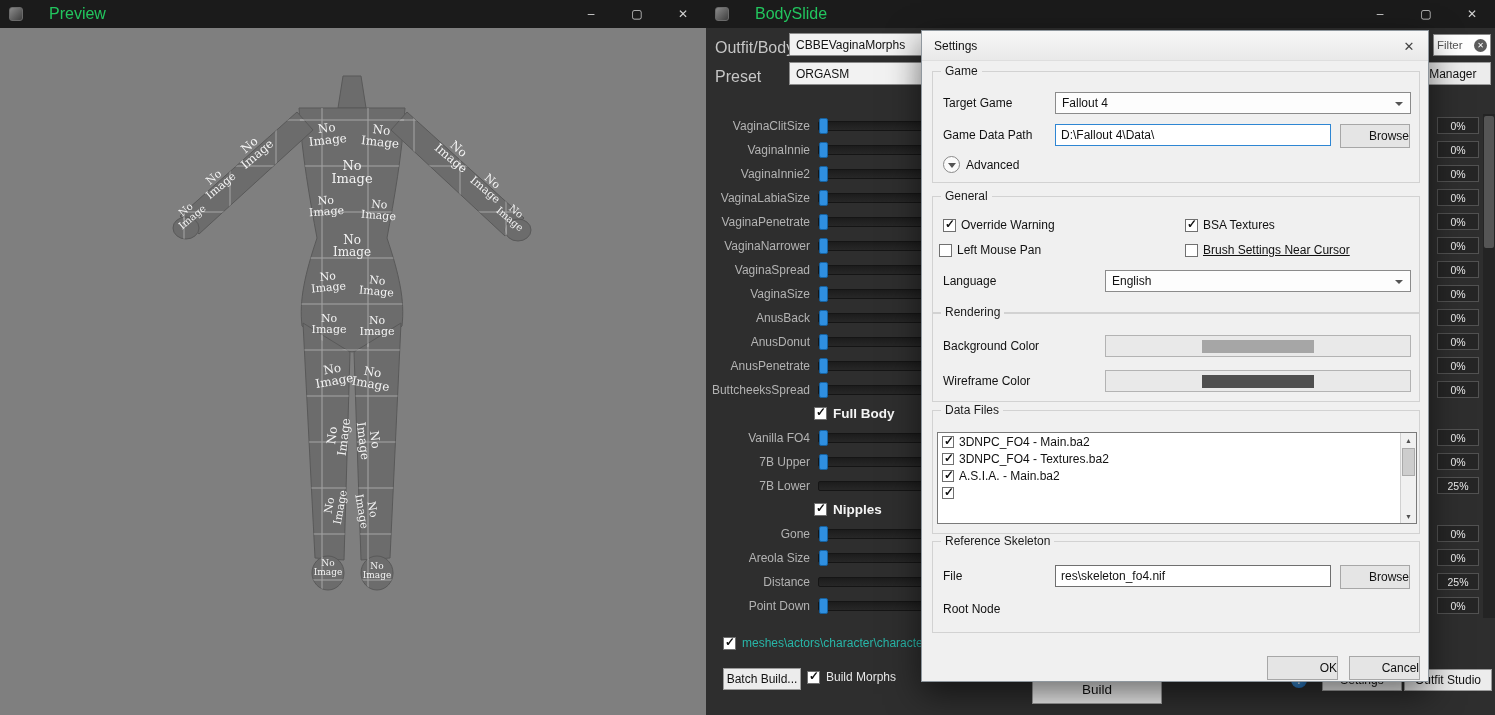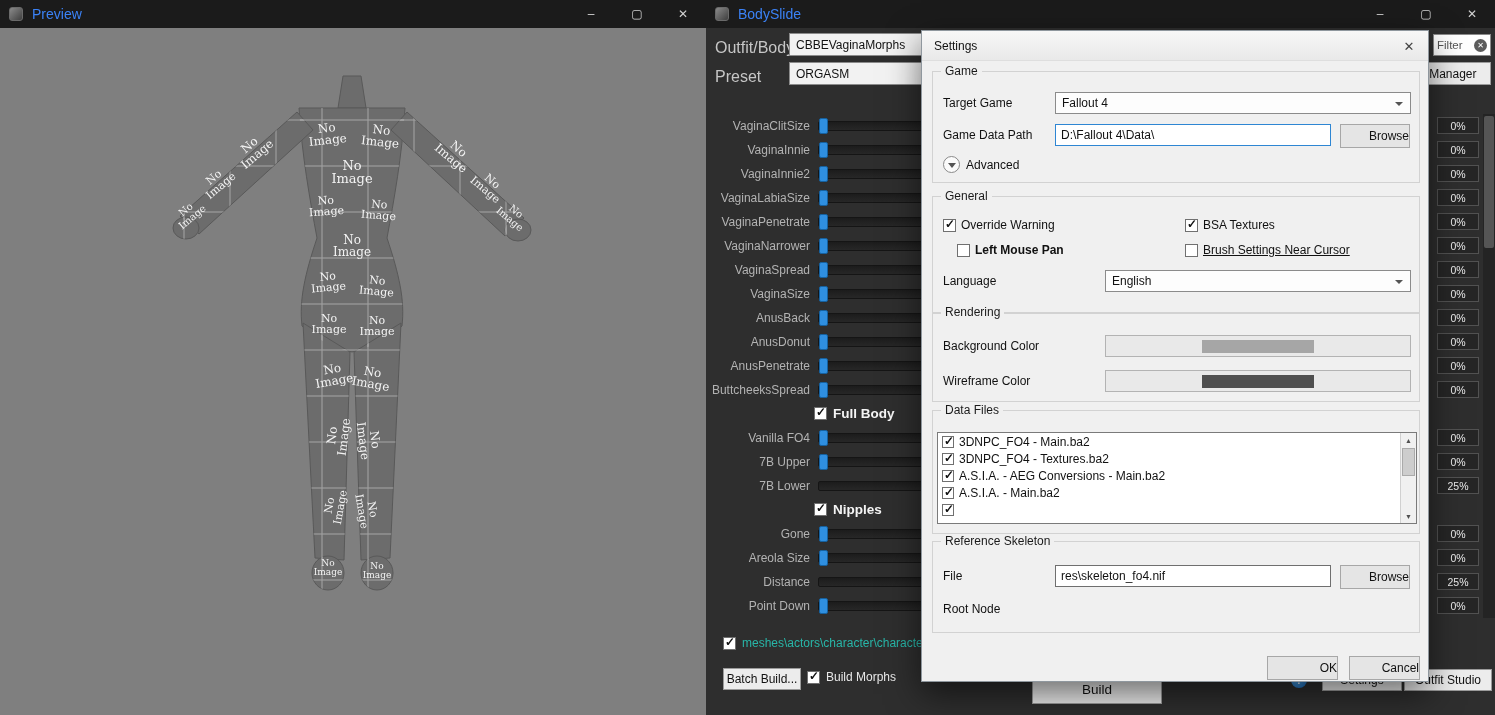--- a/index.html
+++ b/index.html
@@ -8,21 +8,21 @@
   .screen{position:relative;width:1495px;height:715px}
 
   
   .win{position:absolute;top:0;height:715px}
   #preview-win{left:0;width:706px;background:#7f7f7f}
   #bodyslide-win{left:706px;width:789px;background:#2e2e2e}
   .titlebar{position:absolute;top:0;left:0;right:0;height:28px;background:#1b1b1b;
     display:flex;align-items:center;z-index:2}
   .app-icon{width:14px;height:14px;margin-left:9px;border-radius:3px;
     background:linear-gradient(135deg,#8a8a8a,#3f3f3f);border:1px solid #6a6a6a;flex:0 0 auto}
-  .win-title{margin-left:9px;font-size:14px;color:#3b82f6;white-space:nowrap}
+  .win-title{margin-left:26px;font-size:16px;color:#22c55e;white-space:nowrap}
   .winbtns{margin-left:auto;display:flex;height:28px}
   .winbtn{width:46px;height:28px;display:flex;align-items:center;justify-content:center;
     color:#d2d2d2;font-size:12px}
 
   
   .preview-body{position:absolute;top:28px;left:0;right:0;bottom:0;background:#7f7f7f}
   .preview-body svg{display:block}
 
   
   .bs-label{position:absolute;font-size:16px;color:#c6c6c6;white-space:nowrap}
@@ -416,21 +416,21 @@
         <span class="gtitle">General</span>
         <div id="general-checks">
             <div class="cbrow" style="left: 10px; top: 21px;">
               <span class="cb checked"></span>
               <span>Override Warning</span>
             </div>
             <div class="cbrow" style="left: 252px; top: 21px;">
               <span class="cb checked"></span>
               <span>BSA Textures</span>
             </div>
-            <div class="cbrow" style="left: 24px; top: 46px; font-weight: bold;">
+            <div class="cbrow" style="left: 6px; top: 46px;">
               <span class="cb"></span>
               <span>Left Mouse Pan</span>
             </div>
             <div class="cbrow" style="left: 252px; top: 46px; text-decoration: underline;">
               <span class="cb"></span>
               <span>Brush Settings Near Cursor</span>
             </div>
           </div>
         <span class="lbl" style="left:10px;top:77px">Language</span>
         <div class="dcombo" style="left:172px;top:73px;width:306px">
@@ -457,24 +457,20 @@
               <div class="dfrow">
                 <span class="cb checked"></span>
                 <span>3DNPC_FO4 - Main.ba2</span>
               </div>
               <div class="dfrow">
                 <span class="cb checked"></span>
                 <span>3DNPC_FO4 - Textures.ba2</span>
               </div>
               <div class="dfrow">
                 <span class="cb checked"></span>
-                <span>A.S.I.A. - AEG Conversions - Main.ba2</span>
-              </div>
-              <div class="dfrow">
-                <span class="cb checked"></span>
                 <span>A.S.I.A. - Main.ba2</span>
               </div>
               <div class="dfrow">
                 <span class="cb checked"></span>
                 <span></span>
               </div>
             </div>
           <div class="dfscroll">
             <div class="arrow up">▲</div>
             <div class="thumb"></div>

